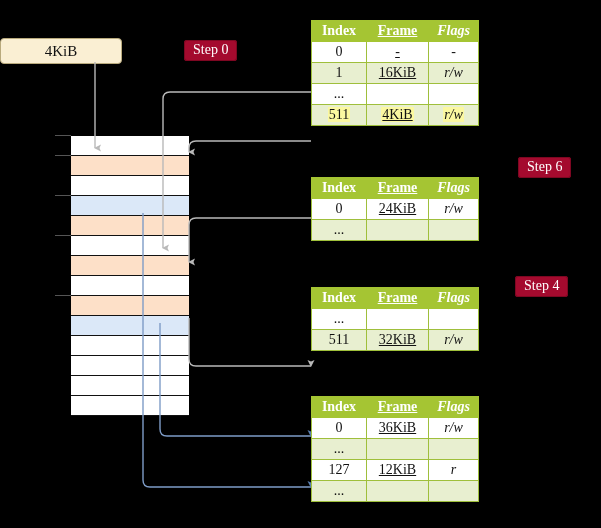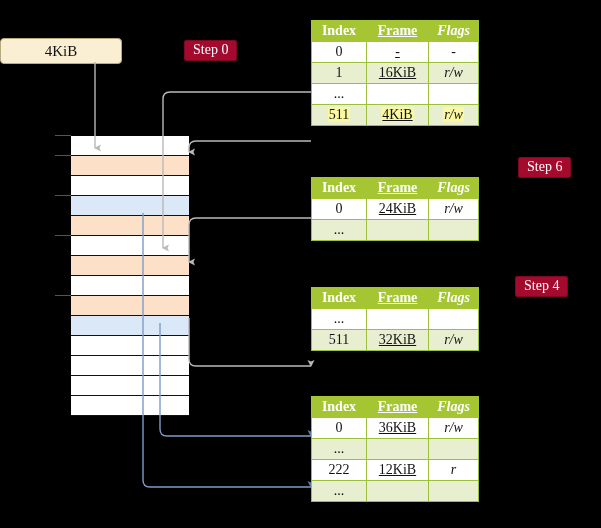--- a/index.html
+++ b/index.html
@@ -202,21 +202,21 @@
           <td class="c-index">0</td>
           <td class="c-frame">36KiB</td>
           <td class="c-flags">r/w</td>
         </tr>
         <tr class="alt">
           <td class="c-index">...</td>
           <td class="c-frame"></td>
           <td class="c-flags"></td>
         </tr>
         <tr class="plain">
-          <td class="c-index">222</td>
+          <td class="c-index">127</td>
           <td class="c-frame">12KiB</td>
           <td class="c-flags">r</td>
         </tr>
         <tr class="alt">
           <td class="c-index">...</td>
           <td class="c-frame"></td>
           <td class="c-flags"></td>
         </tr>
       </tbody>
     </table>

